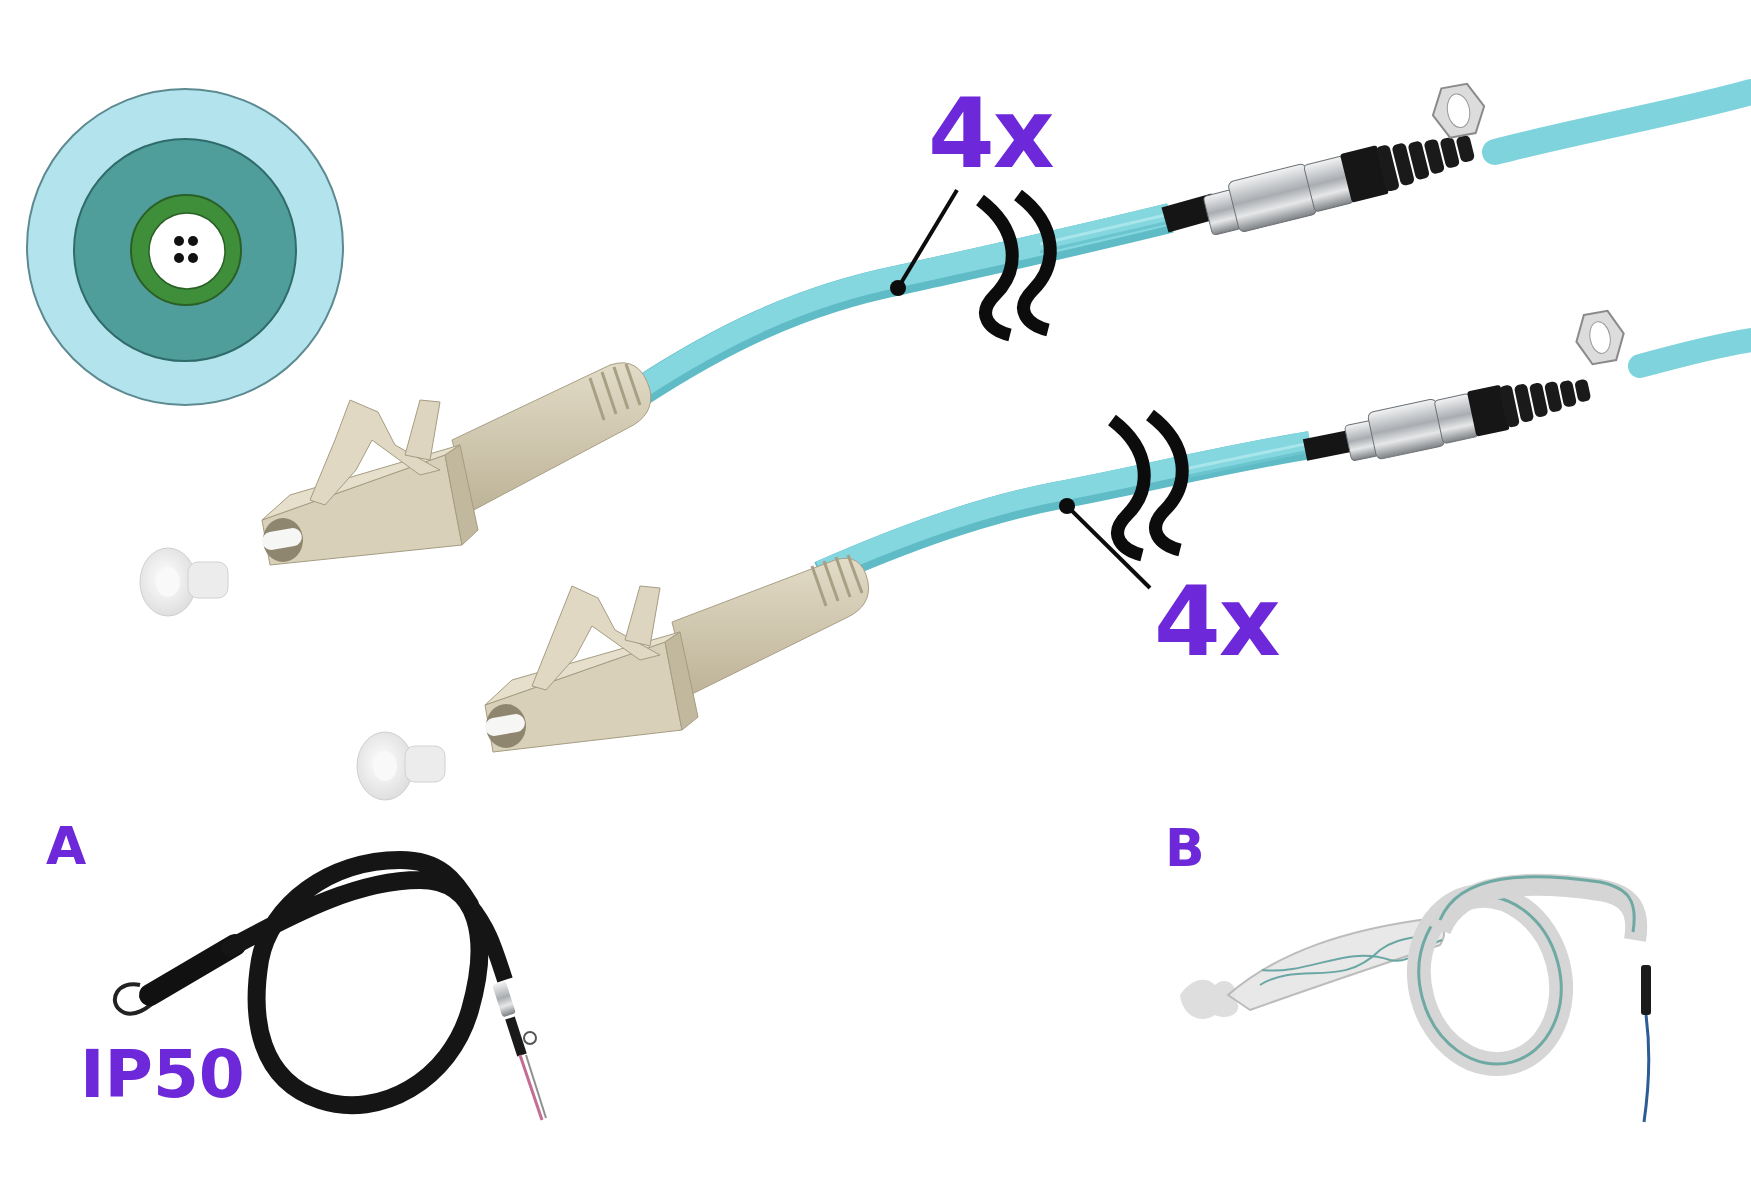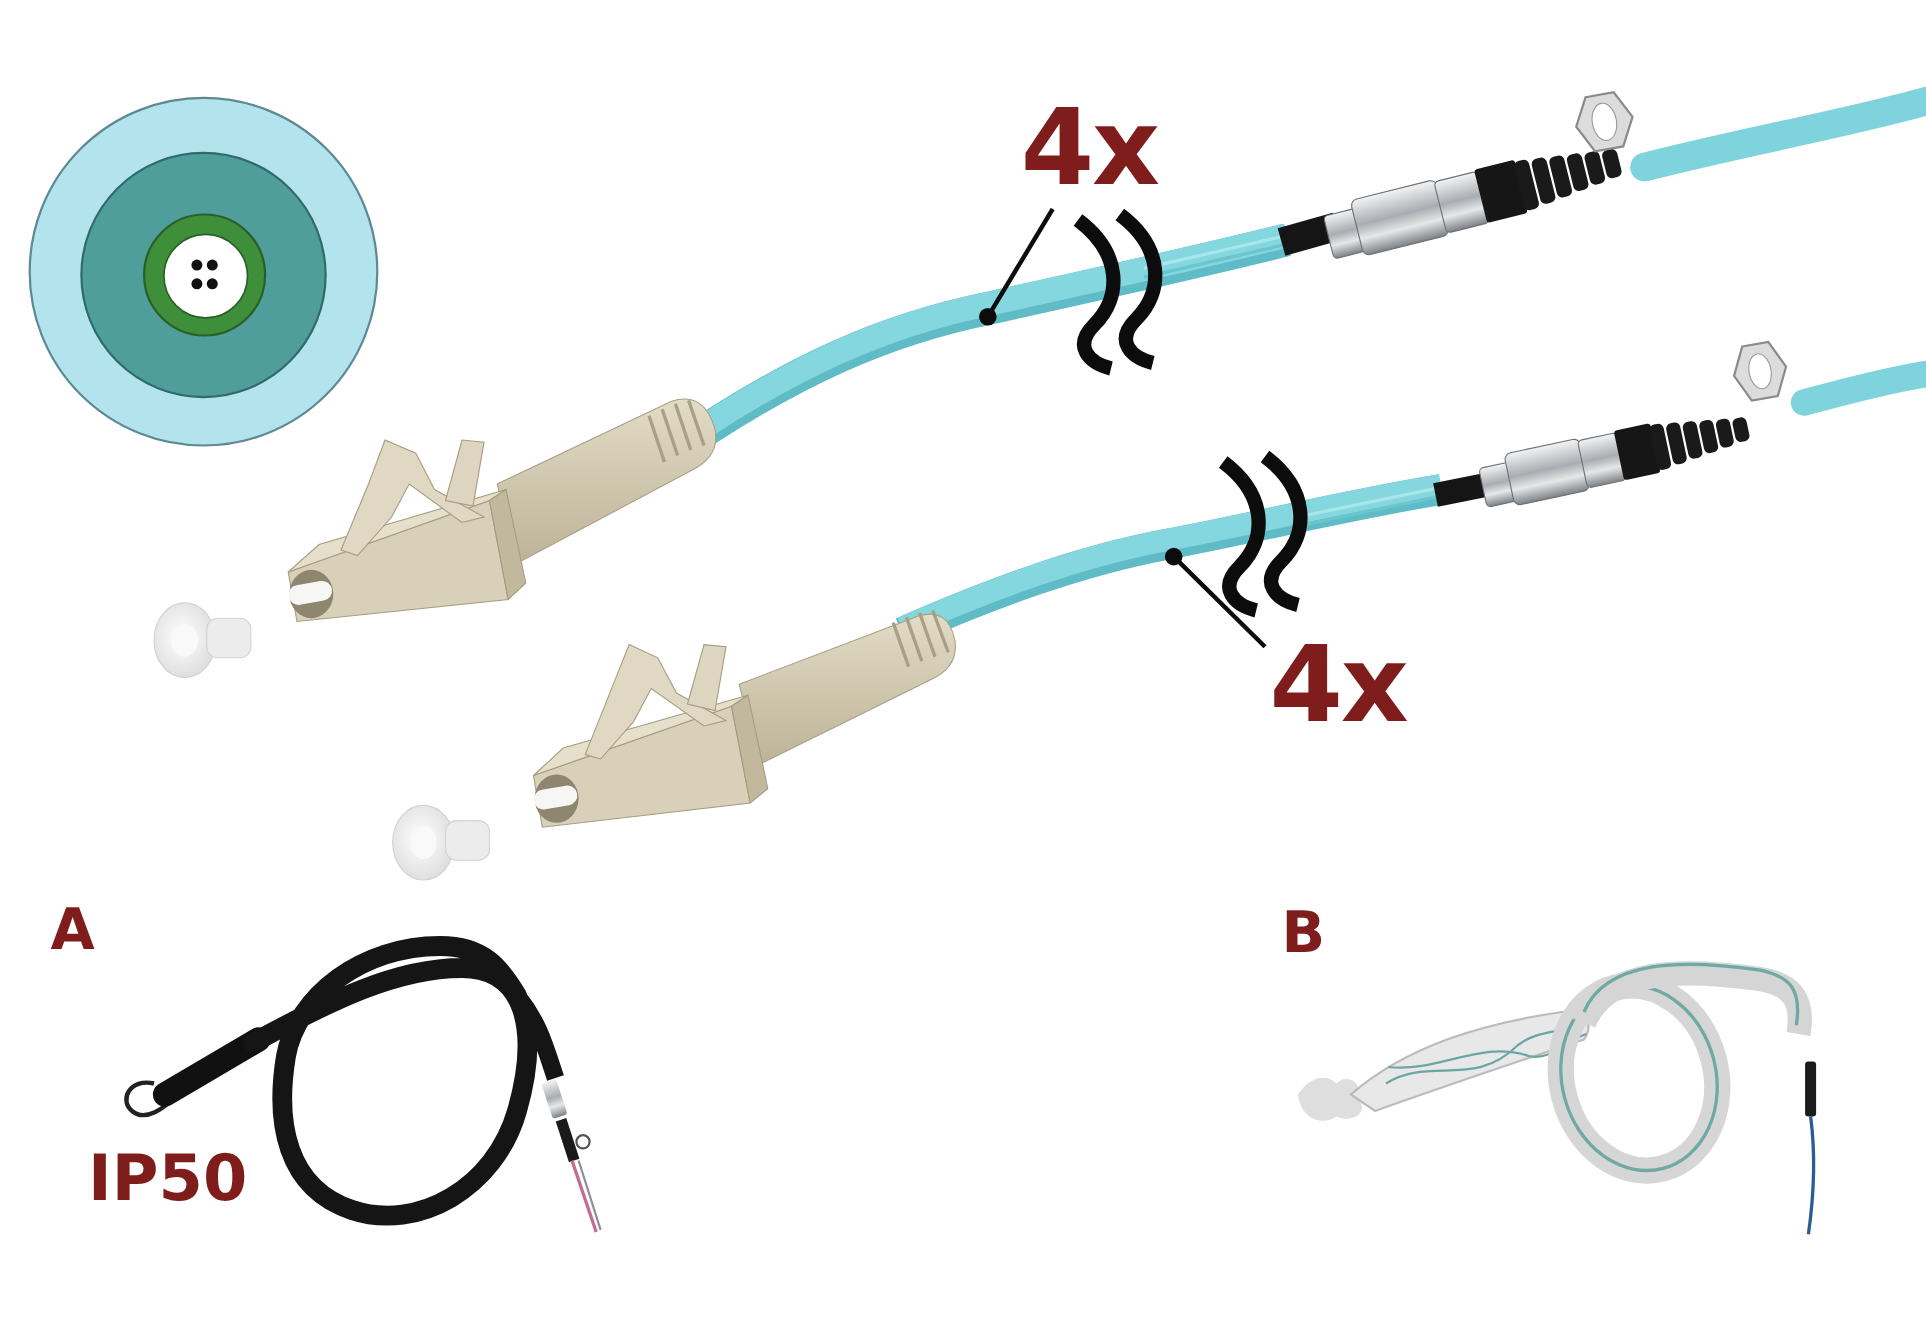--- a/index.html
+++ b/index.html
@@ -1,21 +1,21 @@
 <!DOCTYPE html>
 <html><head>
   <meta charset="utf-8">
   <style>
     html, body { margin: 0; padding: 0; background: #ffffff; }
     body { width: 1751px; height: 1200px; overflow: hidden; position: relative; font-family: "DejaVu Sans", sans-serif; }
     #scene { position: absolute; left: 0; top: 0; width: 1751px; height: 1200px; }
-    .label { position: absolute; font-family: "DejaVu Sans", sans-serif; font-weight: bold; color: #7f1d1d; line-height: 1; white-space: nowrap; }
+    .label { position: absolute; font-family: "DejaVu Sans", sans-serif; font-weight: bold; color: #6d28d9; line-height: 1; white-space: nowrap; }
     .big4x { font-size: 96px; letter-spacing: -2px; }
     .panel-letter { font-size: 52px; }
-    .ip-label { font-size: 58px; }
+    .ip-label { font-size: 66px; }
   </style>
 </head>
 <body>
 
 <svg id="scene" viewBox="0 0 1751 1200" xmlns="http://www.w3.org/2000/svg">
   <defs>
     <linearGradient id="metalGrad" x1="0" y1="0" x2="0" y2="1">
       <stop offset="0" stop-color="#f2f3f4"></stop>
       <stop offset="0.45" stop-color="#a9adb1"></stop>
       <stop offset="0.7" stop-color="#e6e7e8"></stop>

